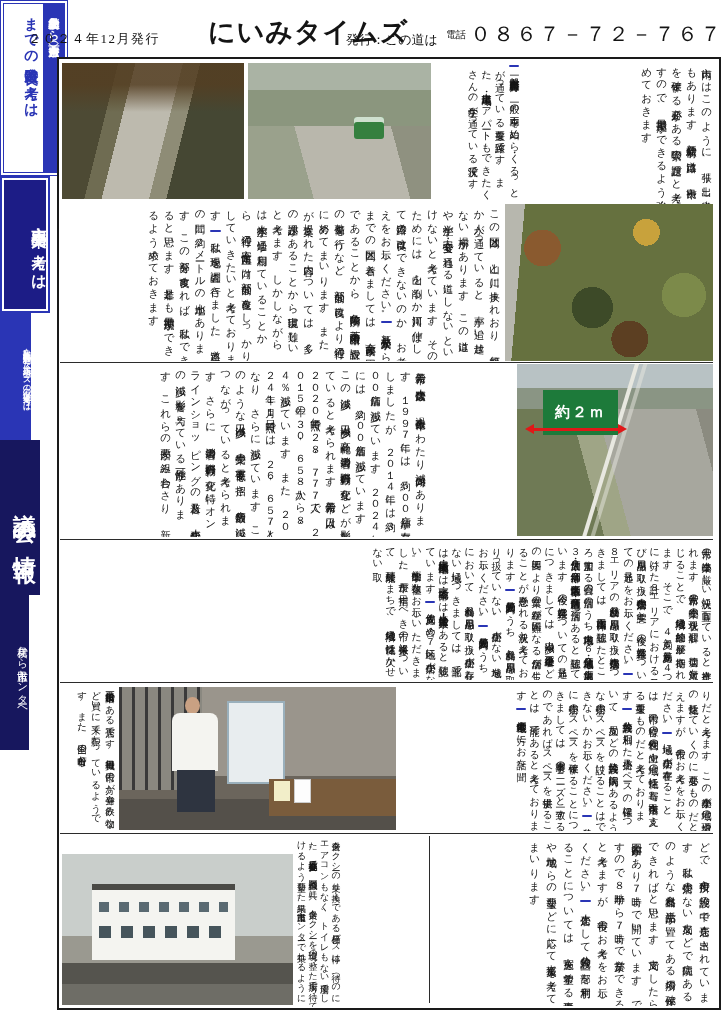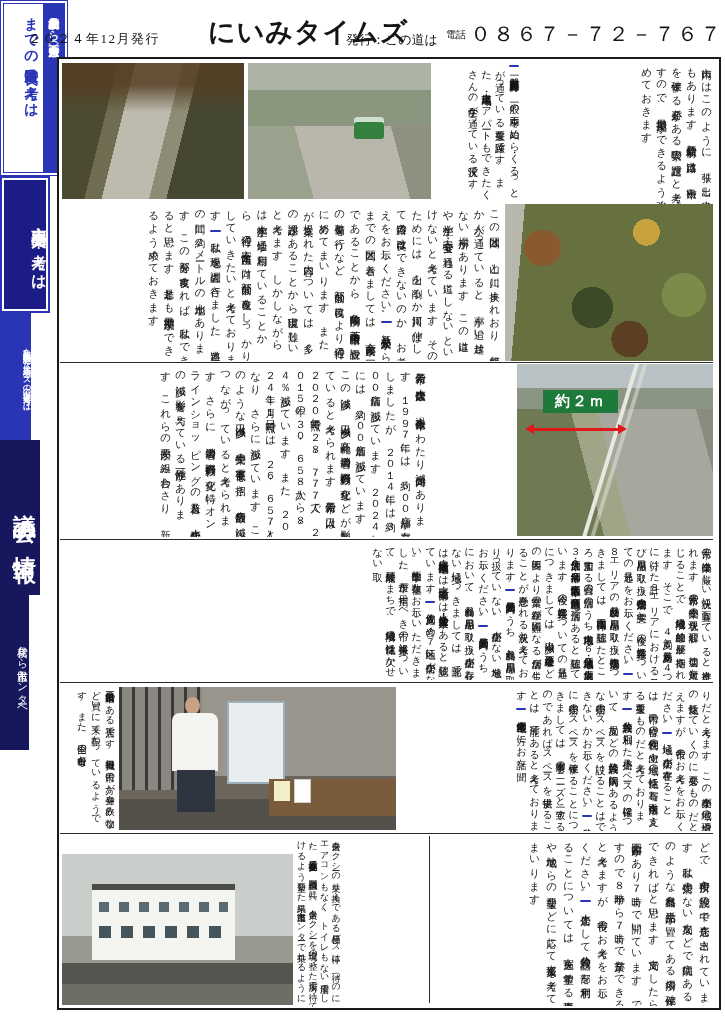--- a/index.html
+++ b/index.html
@@ -71,21 +71,21 @@
       radial-gradient(circle at 42% 66%,#3d4a28 0 13%,rgba(0,0,0,0) 13%),
       radial-gradient(circle at 86% 58%,#7c8a4a 0 11%,rgba(0,0,0,0) 11%),
       radial-gradient(circle at 60% 86%,#5c3f22 0 10%,rgba(0,0,0,0) 10%),
       linear-gradient(95deg,#b7b7ae 0 9%,rgba(0,0,0,0) 9%);}
   #ph-guard{left:517px;top:364px;width:196px;height:172px;
     background:linear-gradient(180deg,#b8c2c4 0 14%,#8a9584 14% 26%,rgba(0,0,0,0) 26%),
       linear-gradient(75deg,#6f7a55 0 36%,#9fa586 36% 47%,#a7a79e 47% 88%,#8b8b80 88%);}
   #ph-guard .rail{position:absolute;left:46%;top:-6%;width:4px;height:118%;
     background:#e8e8e0;transform:rotate(17deg);box-shadow:8px 0 0 rgba(232,232,224,.5);}
   #ph-guard .dist{position:absolute;left:26px;top:26px;background:#1d7a3a;color:#fff;
-    font-weight:bold;font-size:15px;padding:2px 12px;letter-spacing:2px;
+    font-weight:bold;font-size:15px;padding:13px 12px;letter-spacing:2px;
     font-family:"Liberation Sans","DejaVu Sans",sans-serif;}
   #ph-guard .arrow{position:absolute;left:16px;top:64px;width:86px;height:3px;background:#e01818;}
   #ph-guard .arrow:before{content:"";position:absolute;left:-8px;top:-4px;
     border-top:5px solid transparent;border-bottom:5px solid transparent;border-right:9px solid #e01818;}
   #ph-guard .arrow:after{content:"";position:absolute;right:-8px;top:-4px;
     border-top:5px solid transparent;border-bottom:5px solid transparent;border-left:9px solid #e01818;}
   #ph-shop{left:119px;top:687px;width:277px;height:143px;
     background:linear-gradient(180deg,#9a958c 0 62%,#6b655c 62% 78%,#54504a 78%);}
   #ph-shop .grid{position:absolute;left:0;top:0;width:30%;height:72%;
     background:repeating-linear-gradient(90deg,#3a3a3a 0 3px,#8a8880 3px 13px);}

